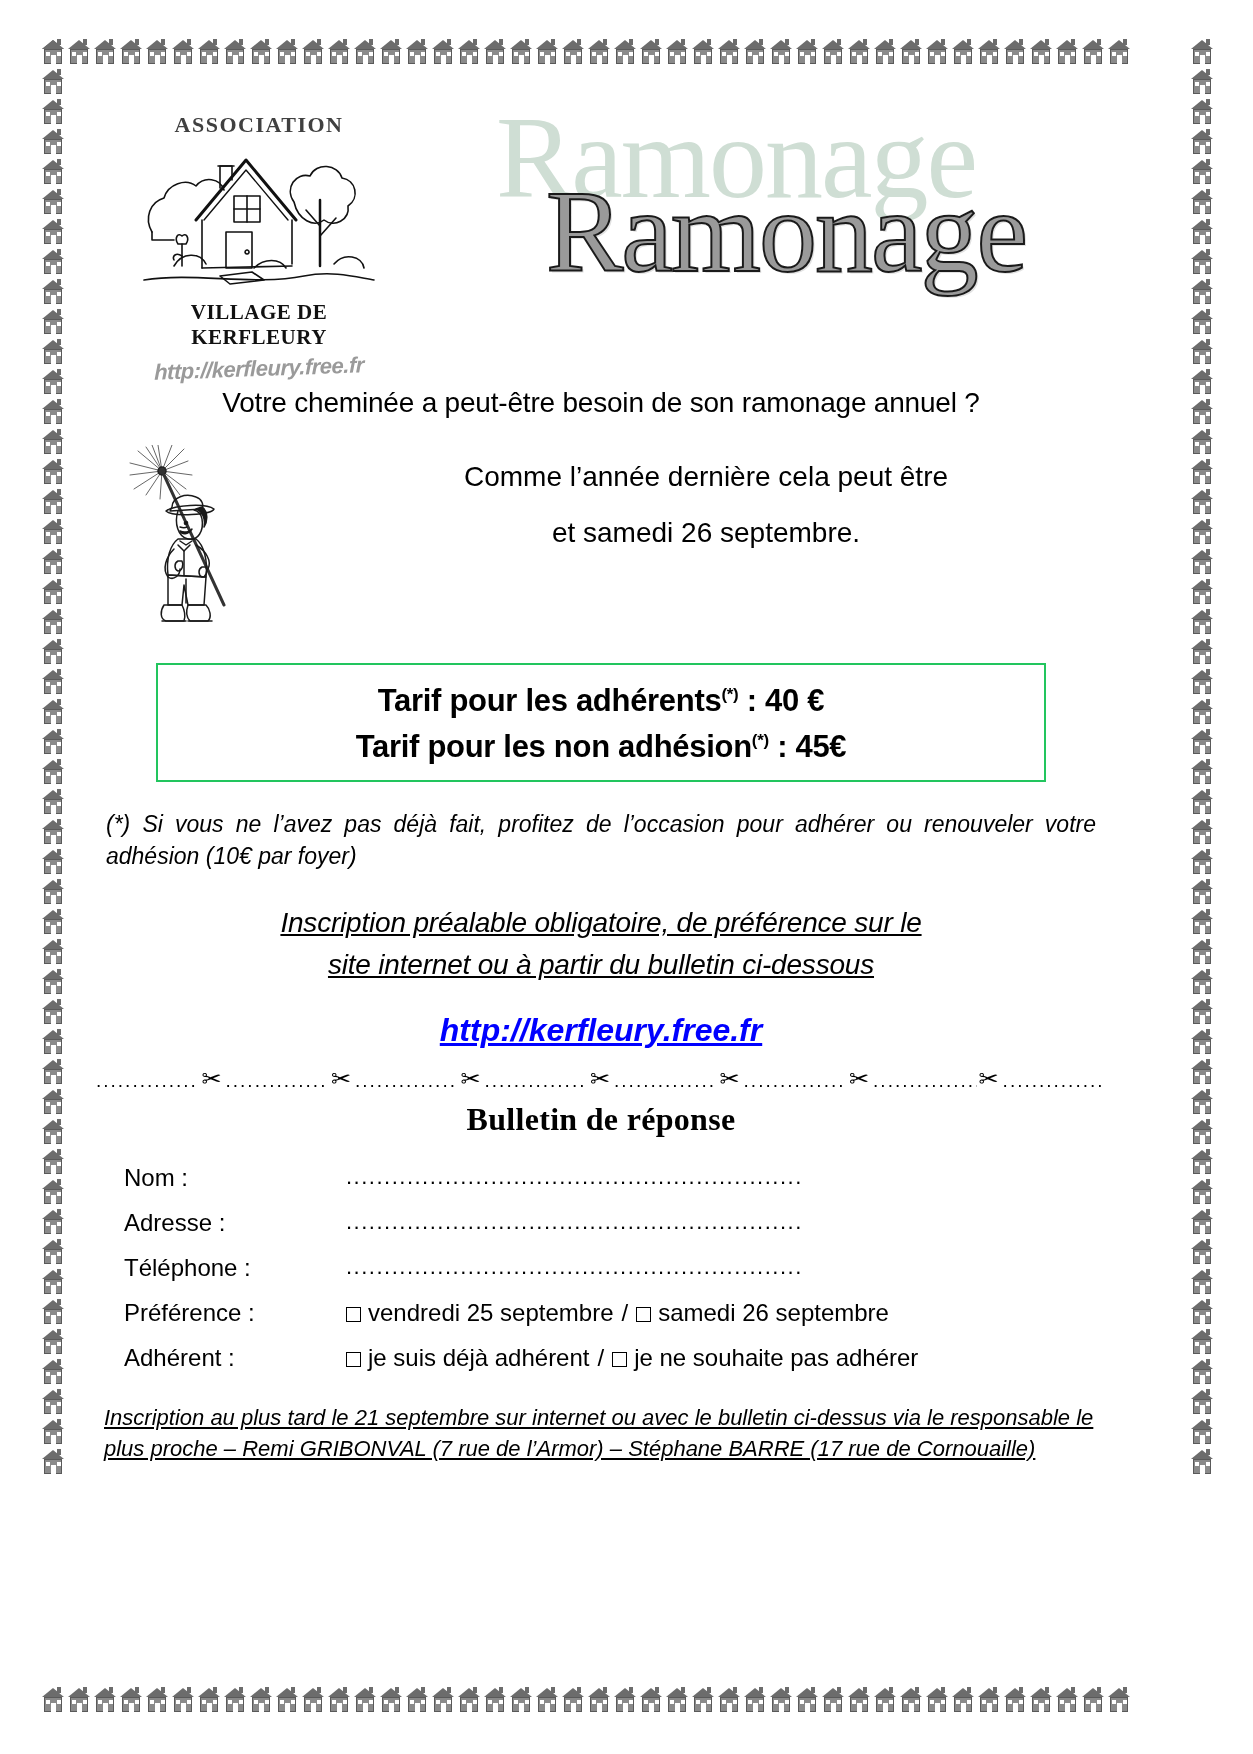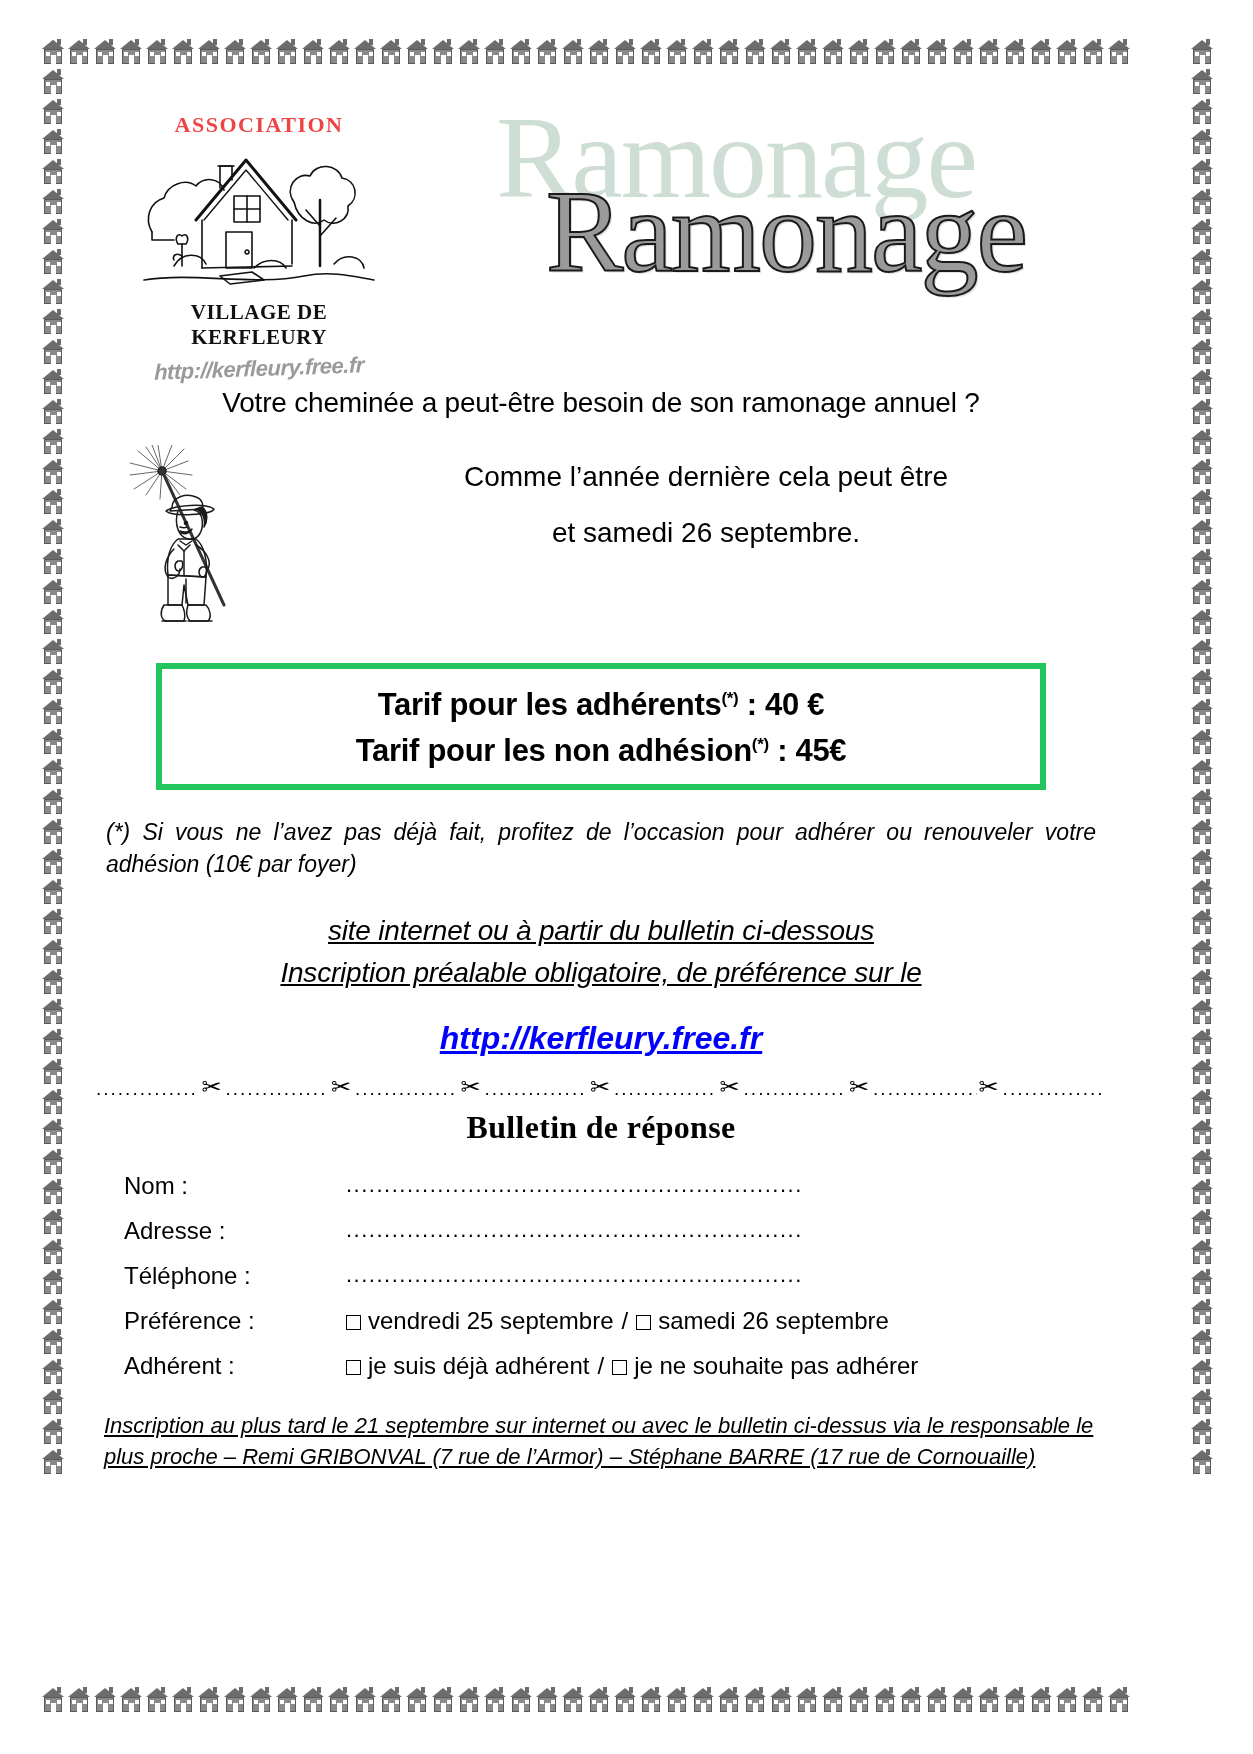--- a/index.html
+++ b/index.html
@@ -78,21 +78,21 @@
 
   .logo-block{
     position:absolute; left:28px; top:42px;
     width:270px; text-align:center;
   }
   .logo-word-top{
     font-family:"Liberation Serif", serif;
     font-weight:bold;
     font-size:22px;
     letter-spacing:1.5px;
-    color:#ef4444;
+    color:#404040;
   }
   .logo-art{
     width:250px; height:160px;
     margin:2px auto 0;
   }
   .logo-word-bottom{
     font-family:"Liberation Serif", serif;
     font-weight:bold;
     font-size:21px;
     letter-spacing:0.5px;
@@ -152,21 +152,21 @@
   .sweep-text{
     position:absolute; left:210px; top:4px; width:800px;
     text-align:center;
     font-size:28px;
     line-height:56px;
   }
 
   
   .tariff-box{
     margin:18px 60px 0 60px;
-    border:6px solid #22c55e;
+    border:2px solid #22c55e;
     padding:10px 0 12px 0;
     text-align:center;
   }
   .tariff-line{
     font-size:31px;
     font-weight:bold;
     line-height:40px;
     letter-spacing:-0.3px;
   }
   .tariff-line sup{ font-size:17px; vertical-align:super; font-weight:bold; }
@@ -1834,22 +1834,22 @@
       <span>Tarif pour les adhérents</span><sup>(*)</sup><span> : 40 €</span>
     </div>
     <div class="tariff-line">
       <span>Tarif pour les non adhésion</span><sup>(*)</sup><span> : 45€</span>
     </div>
   </div>
 
   <div class="footnote">(*) Si vous ne l’avez pas déjà fait, profitez de l’occasion pour adhérer ou renouveler votre adhésion (10€ par foyer)</div>
 
   <div class="notice">
+    <div>Inscription préalable obligatoire, de préférence sur le</div>
     <div>site internet ou à partir du bulletin ci-dessous</div>
-    <div>Inscription préalable obligatoire, de préférence sur le</div>
   </div>
 
   <div class="url-link">http://kerfleury.free.fr</div>
 
   <div class="cut-line">
     <span class="cut-seg">............................................................</span>
     <span class="scissors">✂</span>
     <span class="cut-seg">............................................................</span>
     <span class="scissors">✂</span>
     <span class="cut-seg">............................................................</span>

